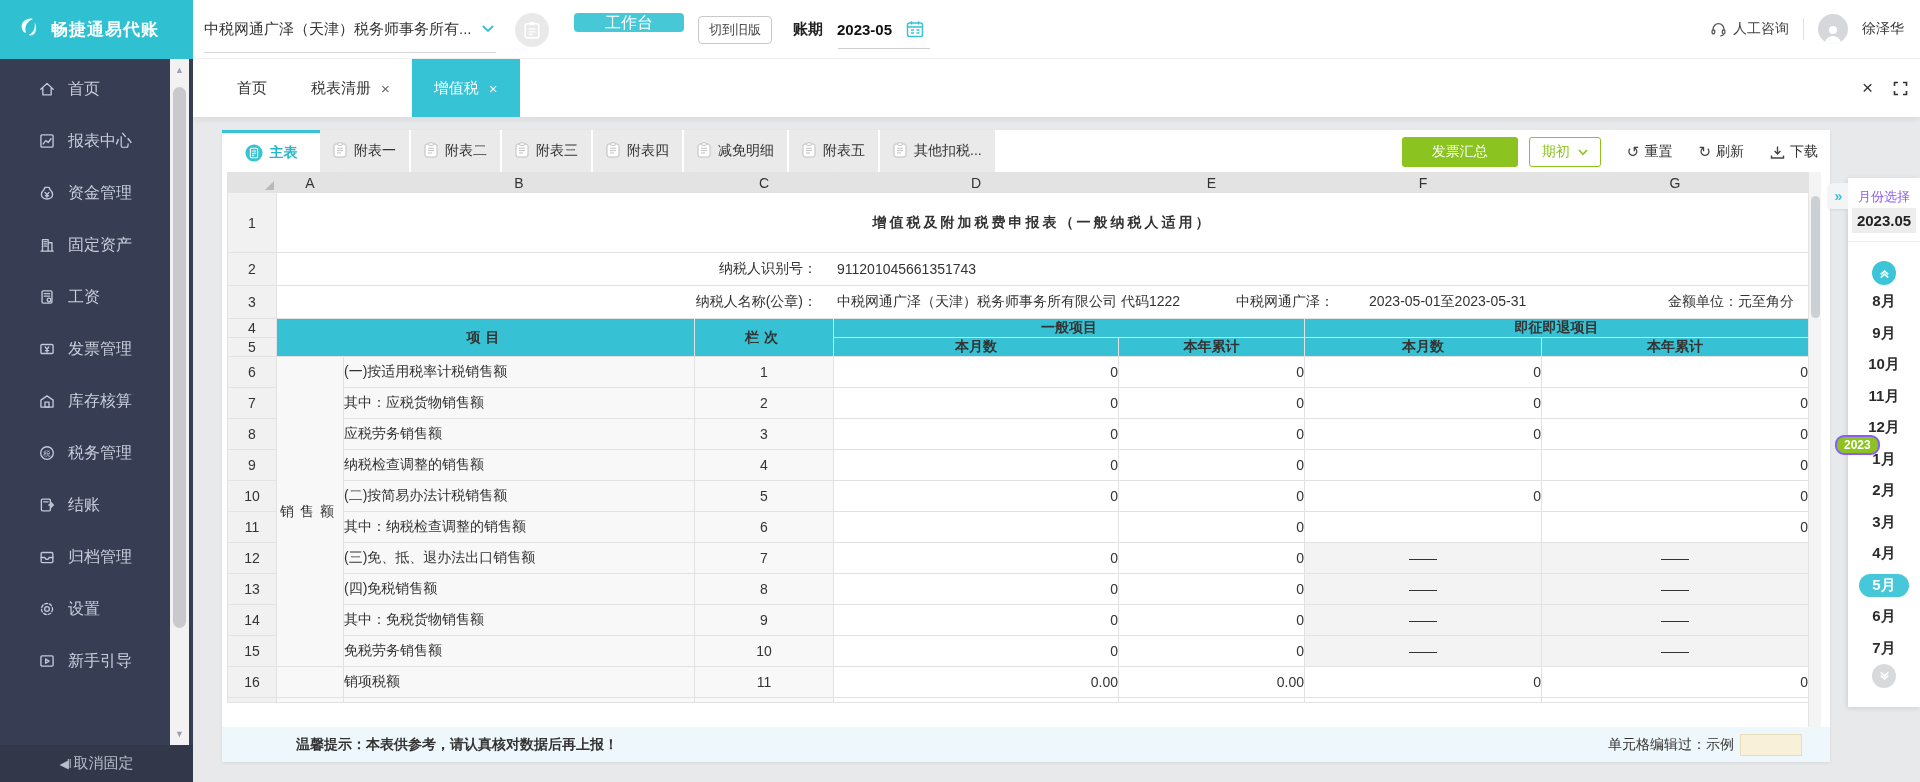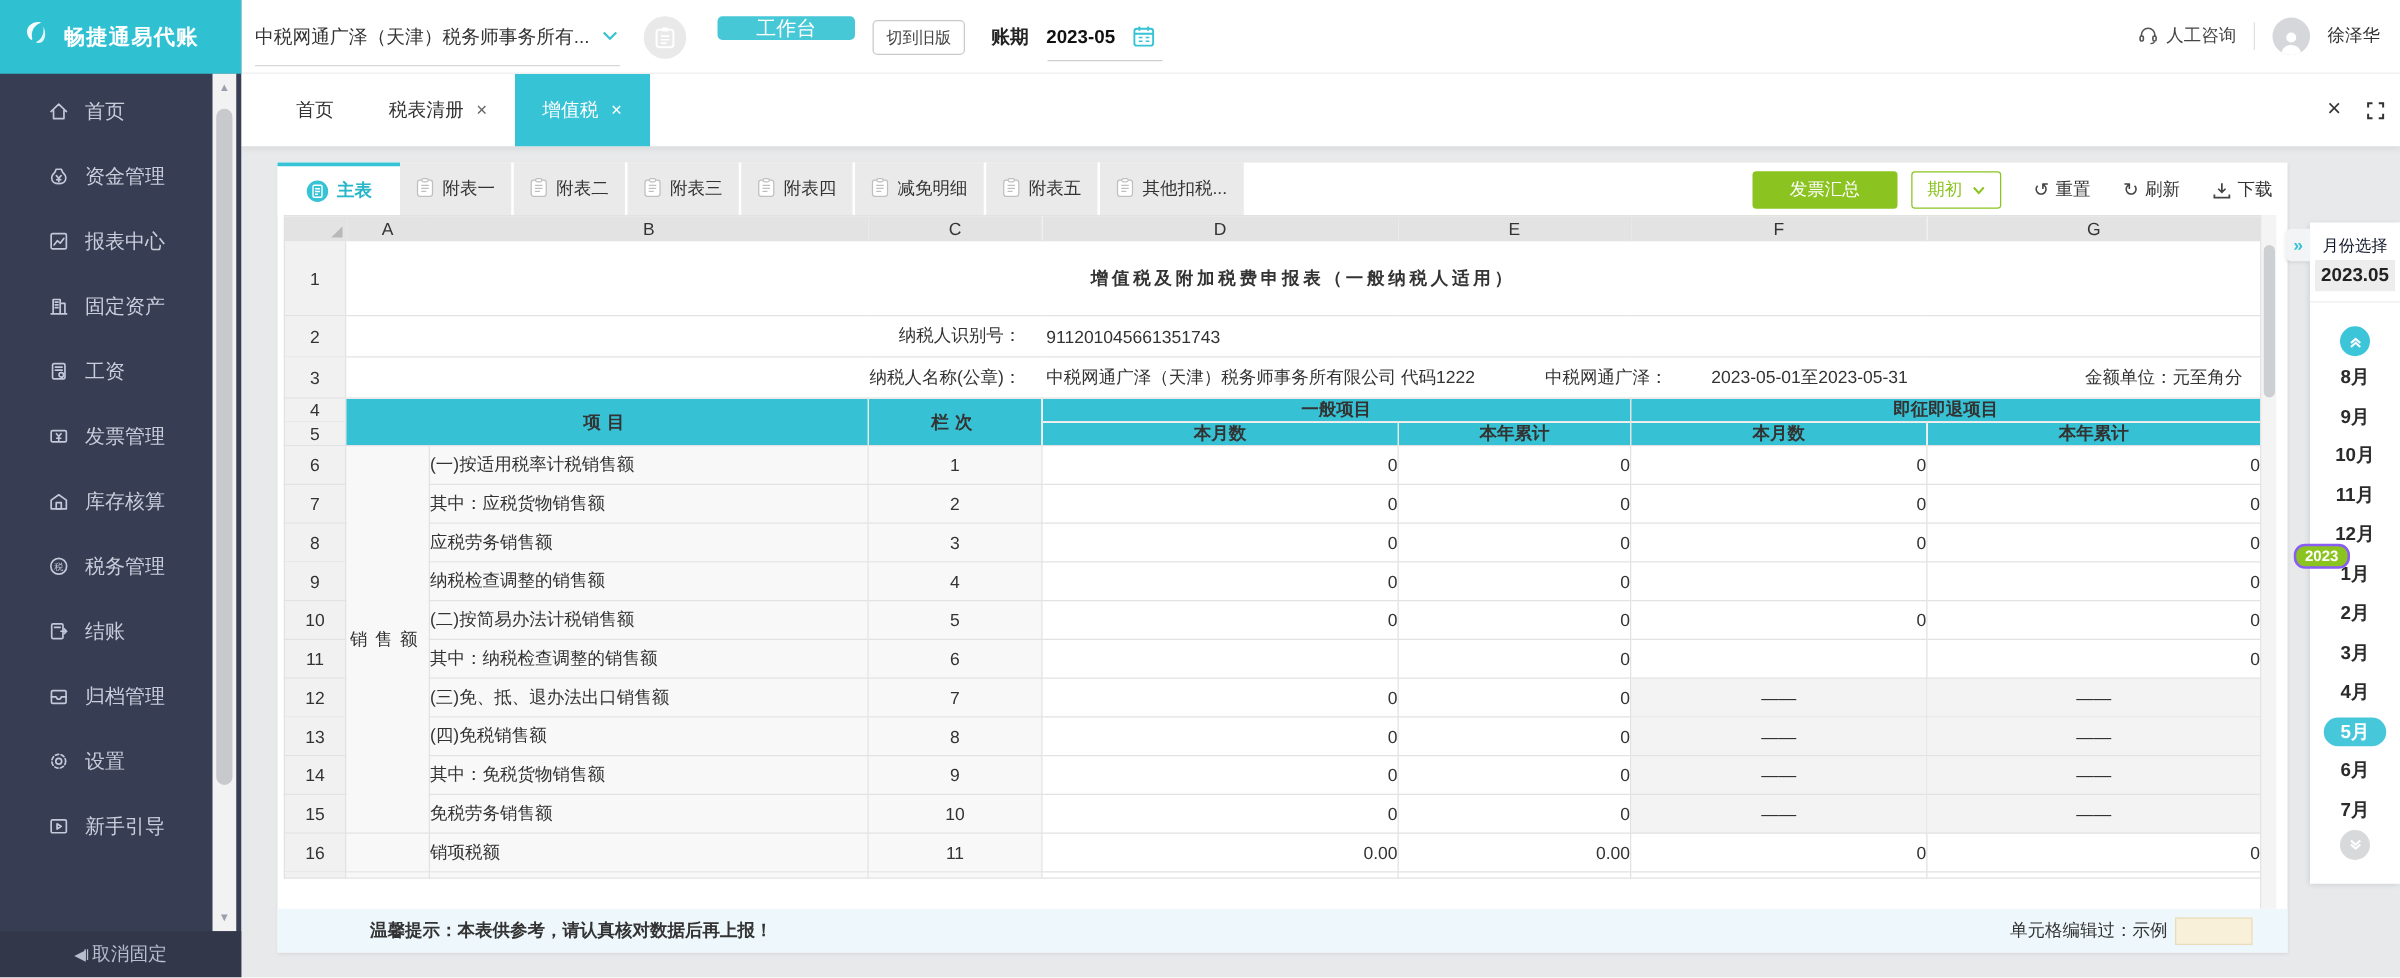--- a/index.html
+++ b/index.html
@@ -35,21 +35,21 @@
                       background:#e9e9e9; display:flex; align-items:center; justify-content:center; cursor:pointer; }
   #btn-workbench { position:absolute; left:381px; top:13px; width:110px; height:19px; background:#47c8d6;
                    color:#fff; font-size:16px; border:none; border-radius:4px; cursor:pointer; }
   #btn-switch-old { position:absolute; left:505px; top:16px; height:28px; padding:0 10px; background:#fff;
                     border:1px solid #c9c9c9; border-radius:4px; font-size:13px; color:#444; cursor:pointer; }
   #period-area { position:absolute; left:600px; top:0; height:58px; display:flex; align-items:center; gap:14px; }
   #period-area .plabel { font-size:15px; color:#222; font-weight:bold; }
   #period-area .pval { font-size:15px; color:#111; font-weight:bold; }
   #period-uline { position:absolute; left:645px; top:48px; width:92px; border-bottom:1px solid #cfcfcf; }
   #top-right { position:absolute; right:16px; top:0; height:58px; display:flex; align-items:center; gap:14px; }
-  #support { display:flex; align-items:flex-start; gap:6px; font-size:14px; color:#444; cursor:pointer; }
+  #support { display:flex; align-items:center; gap:6px; font-size:14px; color:#444; cursor:pointer; }
   .hdiv { width:1px; height:22px; background:#e0e0e0; }
   #avatar { width:30px; height:30px; border-radius:50%; background:#d5d7da; display:flex;
             align-items:flex-end; justify-content:center; overflow:hidden; cursor:pointer; }
   #username { font-size:14px; color:#333; cursor:pointer; }
 
   
   #tabbar { position:absolute; left:193px; top:59px; width:1727px; height:58px; background:#fff;
             box-shadow:0 3px 5px rgba(0,0,0,.06); z-index:15; display:flex; align-items:stretch; }
   .tab { display:flex; align-items:center; gap:10px; padding:0 22px; font-size:15px; color:#333; cursor:pointer; }
   .tab .x { color:#666; font-size:15px; }
@@ -122,21 +122,21 @@
   #legend { position:absolute; right:28px; display:flex; align-items:center; font-size:14px; color:#333; }
   #swatch { width:62px; height:22px; background:#f9f0d9; border:1px solid #e8dcba; margin-left:6px; }
 
   
   #month-panel { position:absolute; left:1655px; top:61px; width:72px; height:529px; background:#fff;
                  box-shadow:-1px 1px 5px rgba(0,0,0,.12); }
   #collapse-tag { position:absolute; left:-19px; top:5px; width:19px; height:26px; background:#f3f4f6;
                   border-radius:4px 0 0 4px; color:#35c3d5; font-size:14px; font-weight:bold;
                   display:flex; align-items:center; justify-content:center; cursor:pointer;
                   box-shadow:-1px 1px 3px rgba(0,0,0,.08); }
-  #mp-title { position:absolute; top:10px; width:100%; text-align:center; font-size:13px; color:#0f172a; }
+  #mp-title { position:absolute; top:10px; width:100%; text-align:center; font-size:13px; color:#8b5cf6; }
   #mp-current { position:absolute; top:30px; left:4px; width:64px; height:25px; background:#ededed;
                 text-align:center; line-height:25px; font-size:15px; font-weight:bold; color:#222; }
   #mp-div { position:absolute; top:63px; left:0; width:100%; border-top:1px solid #eee; }
   .circ { position:absolute; left:24px; width:24px; height:24px; border-radius:50%;
           display:flex; align-items:center; justify-content:center; cursor:pointer; }
   #mp-up { top:83px; background:#3cc4d8; }
   #mp-down { top:486px; background:#d7d9db; }
   #month-list { position:absolute; top:108px; left:0; width:100%; }
   .month { height:31.5px; display:flex; align-items:center; justify-content:center;
            font-size:15px; font-weight:bold; color:#2b2b2b; cursor:pointer; }
@@ -165,34 +165,34 @@
           <span class="side-icon">
             <svg width="18" height="18" viewBox="0 0 16 16" fill="none" stroke="#c3c9da" stroke-width="1.2" stroke-linecap="round" stroke-linejoin="round">
               <path d="M2.5 8.2 8 3l5.5 5.2M4.3 7.5v5.7h7.4V7.5"></path>
             </svg>
           </span>
           <span class="side-label">首页</span>
         </div>
         <div class="side-item">
           <span class="side-icon">
             <svg width="18" height="18" viewBox="0 0 16 16" fill="none" stroke="#c3c9da" stroke-width="1.2" stroke-linecap="round" stroke-linejoin="round">
+              <rect x="2.6" y="2.6" width="10.8" height="10.8" rx="1"></rect>
+              <path d="M4.6 10.6 7 7.6l2 1.8 2.6-3.4"></path>
+            </svg>
+          </span>
+          <span class="side-label">报表中心</span>
+        </div>
+        <div class="side-item">
+          <span class="side-icon">
+            <svg width="18" height="18" viewBox="0 0 16 16" fill="none" stroke="#c3c9da" stroke-width="1.2" stroke-linecap="round" stroke-linejoin="round">
               <path d="M6.2 3h3.6l1 2.2c1.4 1.2 2.2 2.6 2.2 4.2 0 2.4-2.2 3.9-5 3.9s-5-1.5-5-3.9c0-1.6.8-3 2.2-4.2z"></path>
               <path d="M6.3 7.6 8 9.4l1.7-1.8M8 9.4v2.4M6.6 10.4h2.8"></path>
             </svg>
           </span>
           <span class="side-label">资金管理</span>
-        </div>
-        <div class="side-item">
-          <span class="side-icon">
-            <svg width="18" height="18" viewBox="0 0 16 16" fill="none" stroke="#c3c9da" stroke-width="1.2" stroke-linecap="round" stroke-linejoin="round">
-              <rect x="2.6" y="2.6" width="10.8" height="10.8" rx="1"></rect>
-              <path d="M4.6 10.6 7 7.6l2 1.8 2.6-3.4"></path>
-            </svg>
-          </span>
-          <span class="side-label">报表中心</span>
         </div>
         <div class="side-item">
           <span class="side-icon">
             <svg width="18" height="18" viewBox="0 0 16 16" fill="none" stroke="#c3c9da" stroke-width="1.2" stroke-linecap="round" stroke-linejoin="round">
               <path d="M4 13.4V3.2h5v10.2M9 13.4V6h3.4v7.4M2.6 13.4h11M5.5 5h2M5.5 7h2M5.5 9h2"></path>
             </svg>
           </span>
           <span class="side-label">固定资产</span>
         </div>
         <div class="side-item">

